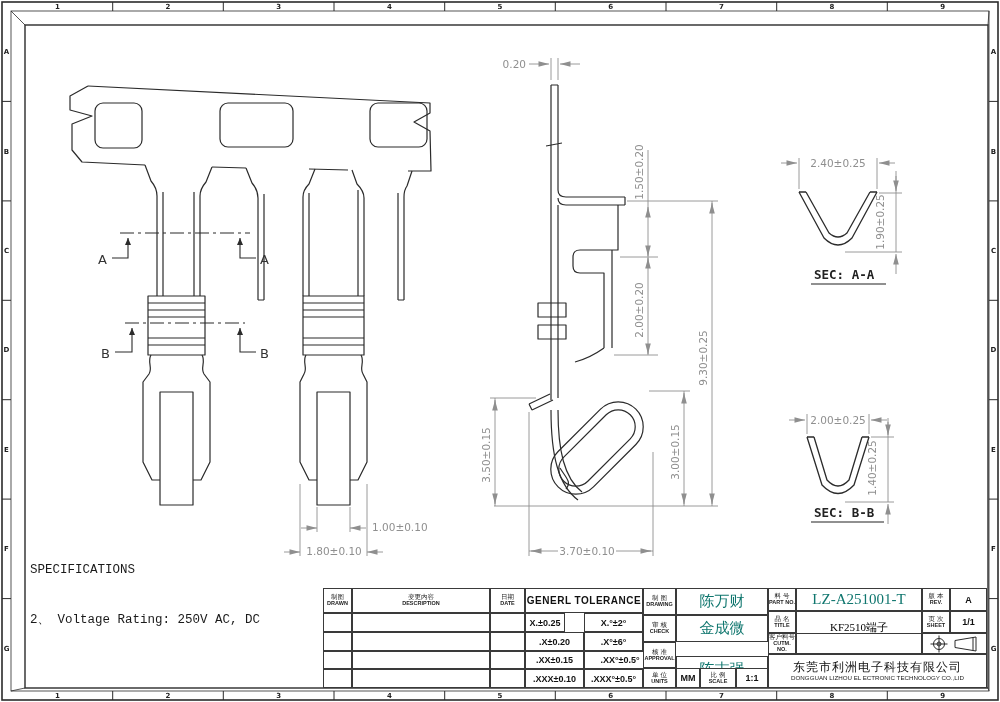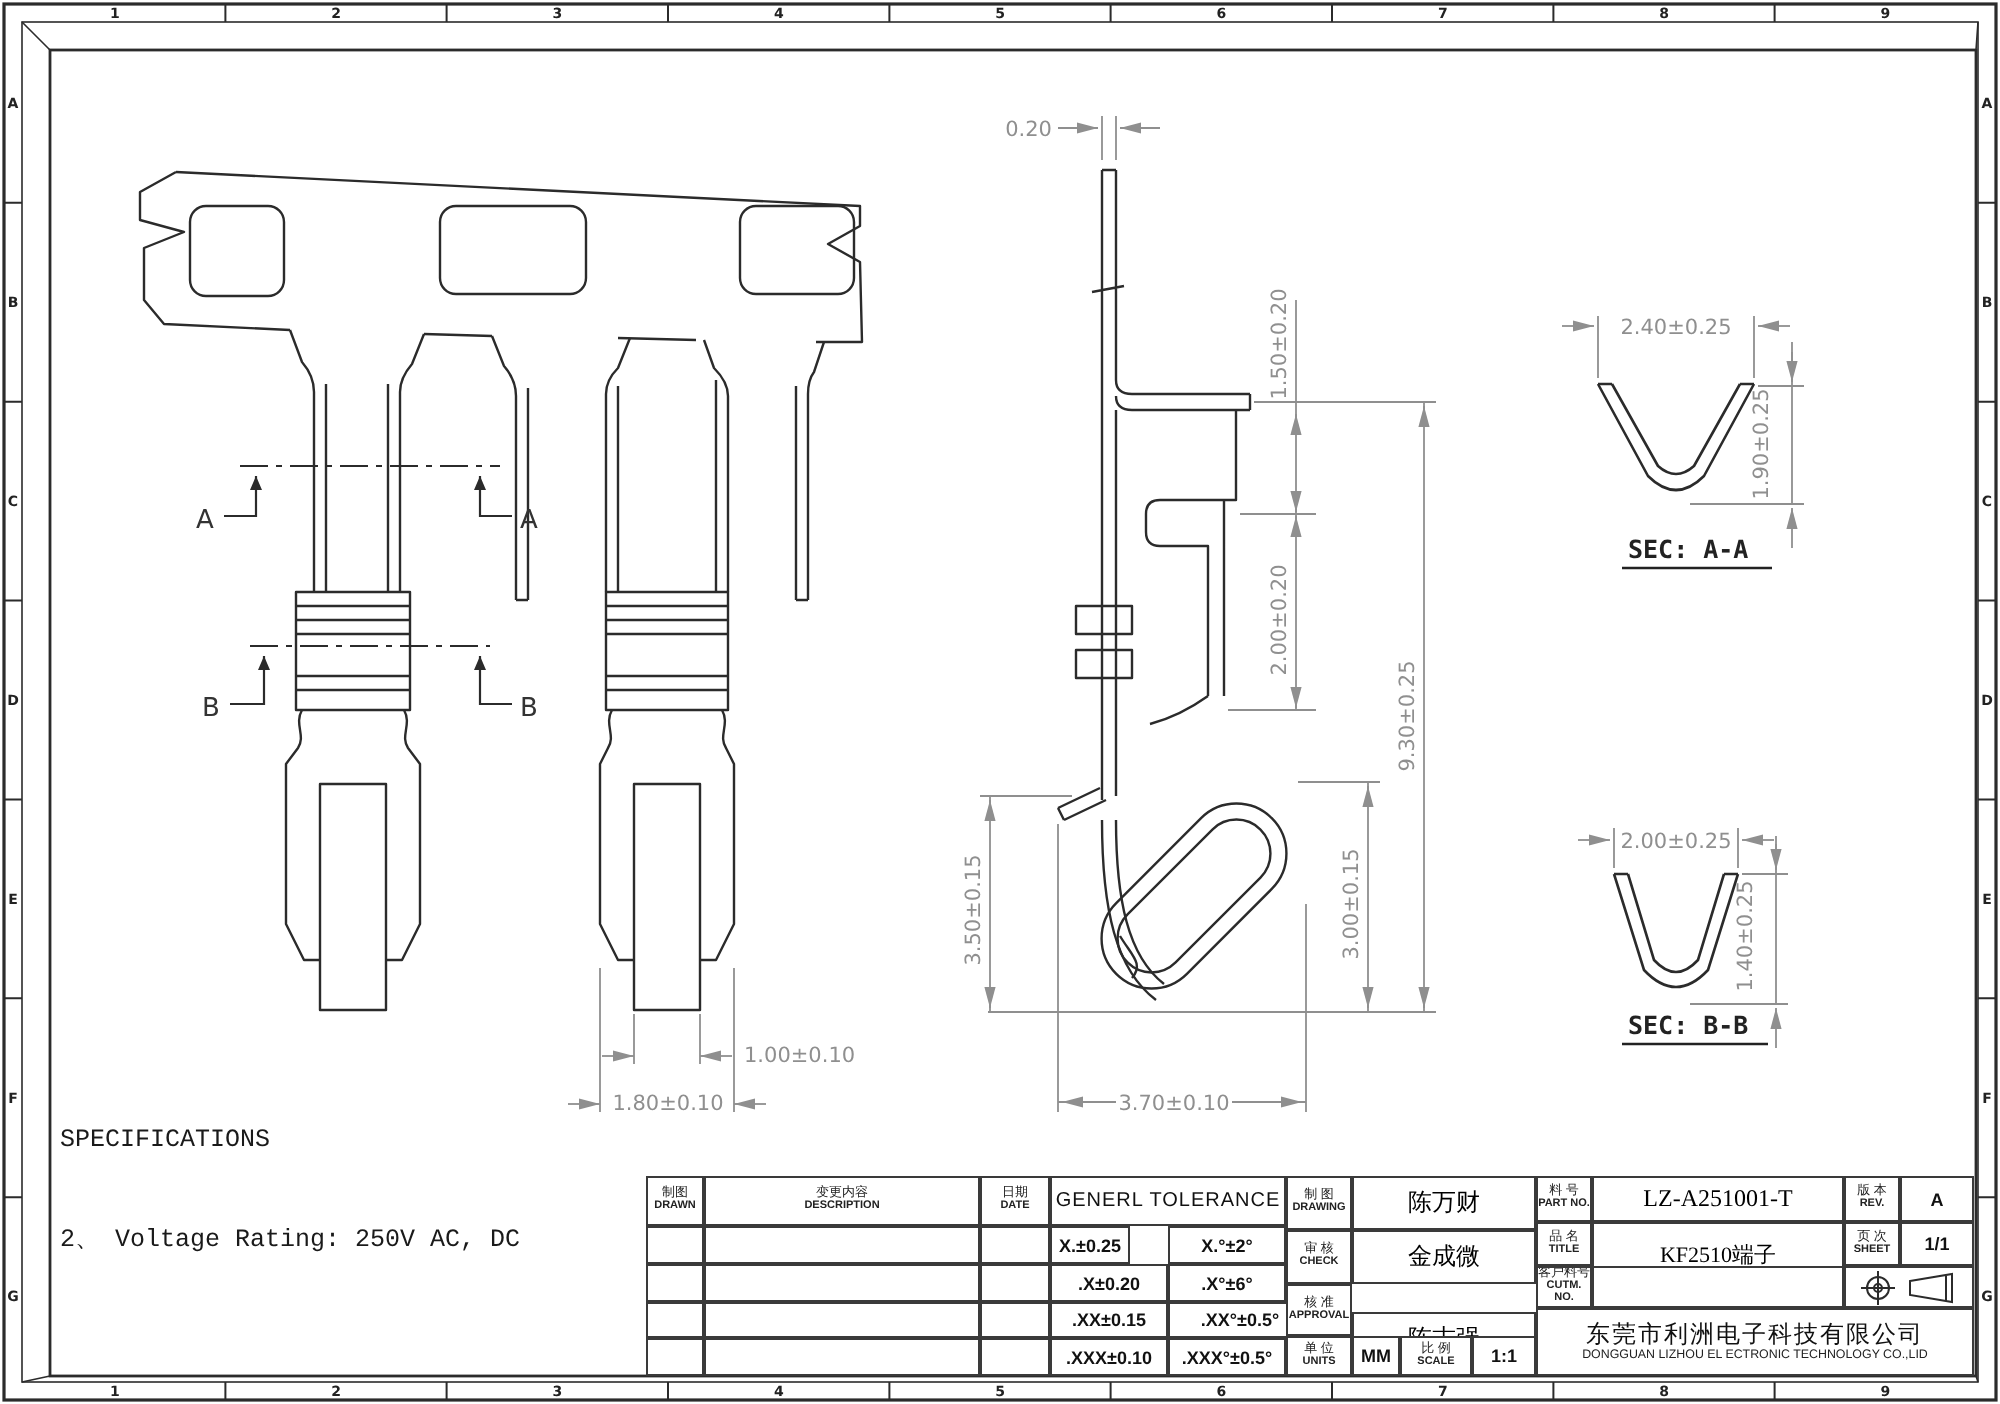--- a/index.html
+++ b/index.html
@@ -11,23 +11,23 @@
   .seclab{fill:#222;font-size:12.5px;font-family:"DejaVu Sans Mono",monospace;font-weight:bold;}
   .cutlab{fill:#333;font-size:13px;}
   #specs{position:absolute;left:30px;top:528px;color:#1a1a1a;
          font-family:"Liberation Mono",monospace;font-size:12.5px;line-height:16.8px;white-space:pre;}
   #tblock{position:absolute;left:323px;top:588px;width:665px;height:100px;font-family:"Liberation Sans",sans-serif;}
   .cell{position:absolute;border:1px solid #3a3a3a;box-sizing:border-box;display:flex;
         align-items:center;justify-content:center;overflow:hidden;background:#fff;}
   .lbl{flex-direction:column;line-height:1.05;text-align:center;color:#222;}
   .lbl .cn{font-size:6.5px;}
   .lbl .en{font-size:5.5px;font-weight:bold;}
-  .val{font-size:12px;color:#000000;}
+  .val{font-size:15px;color:#0f766e;}
   .tol{font-size:9px;font-weight:bold;color:#111;}
-  .tolhead{font-size:10px;font-weight:normal;color:#111;letter-spacing:.5px;}
+  .tolhead{font-size:10px;font-weight:bold;color:#111;letter-spacing:.5px;}
   .serif{font-family:"Liberation Serif",serif;}
   .company{flex-direction:column;line-height:1.15;}
   .company .cn{font-size:12px;letter-spacing:1px;color:#111;}
   .company .en{font-size:6.2px;color:#222;}
 </style>
 </head>
 <body>
 
 <svg width="1000" height="702" viewBox="0 0 1000 702" style="position:absolute;left:0;top:0;">
   <defs>

